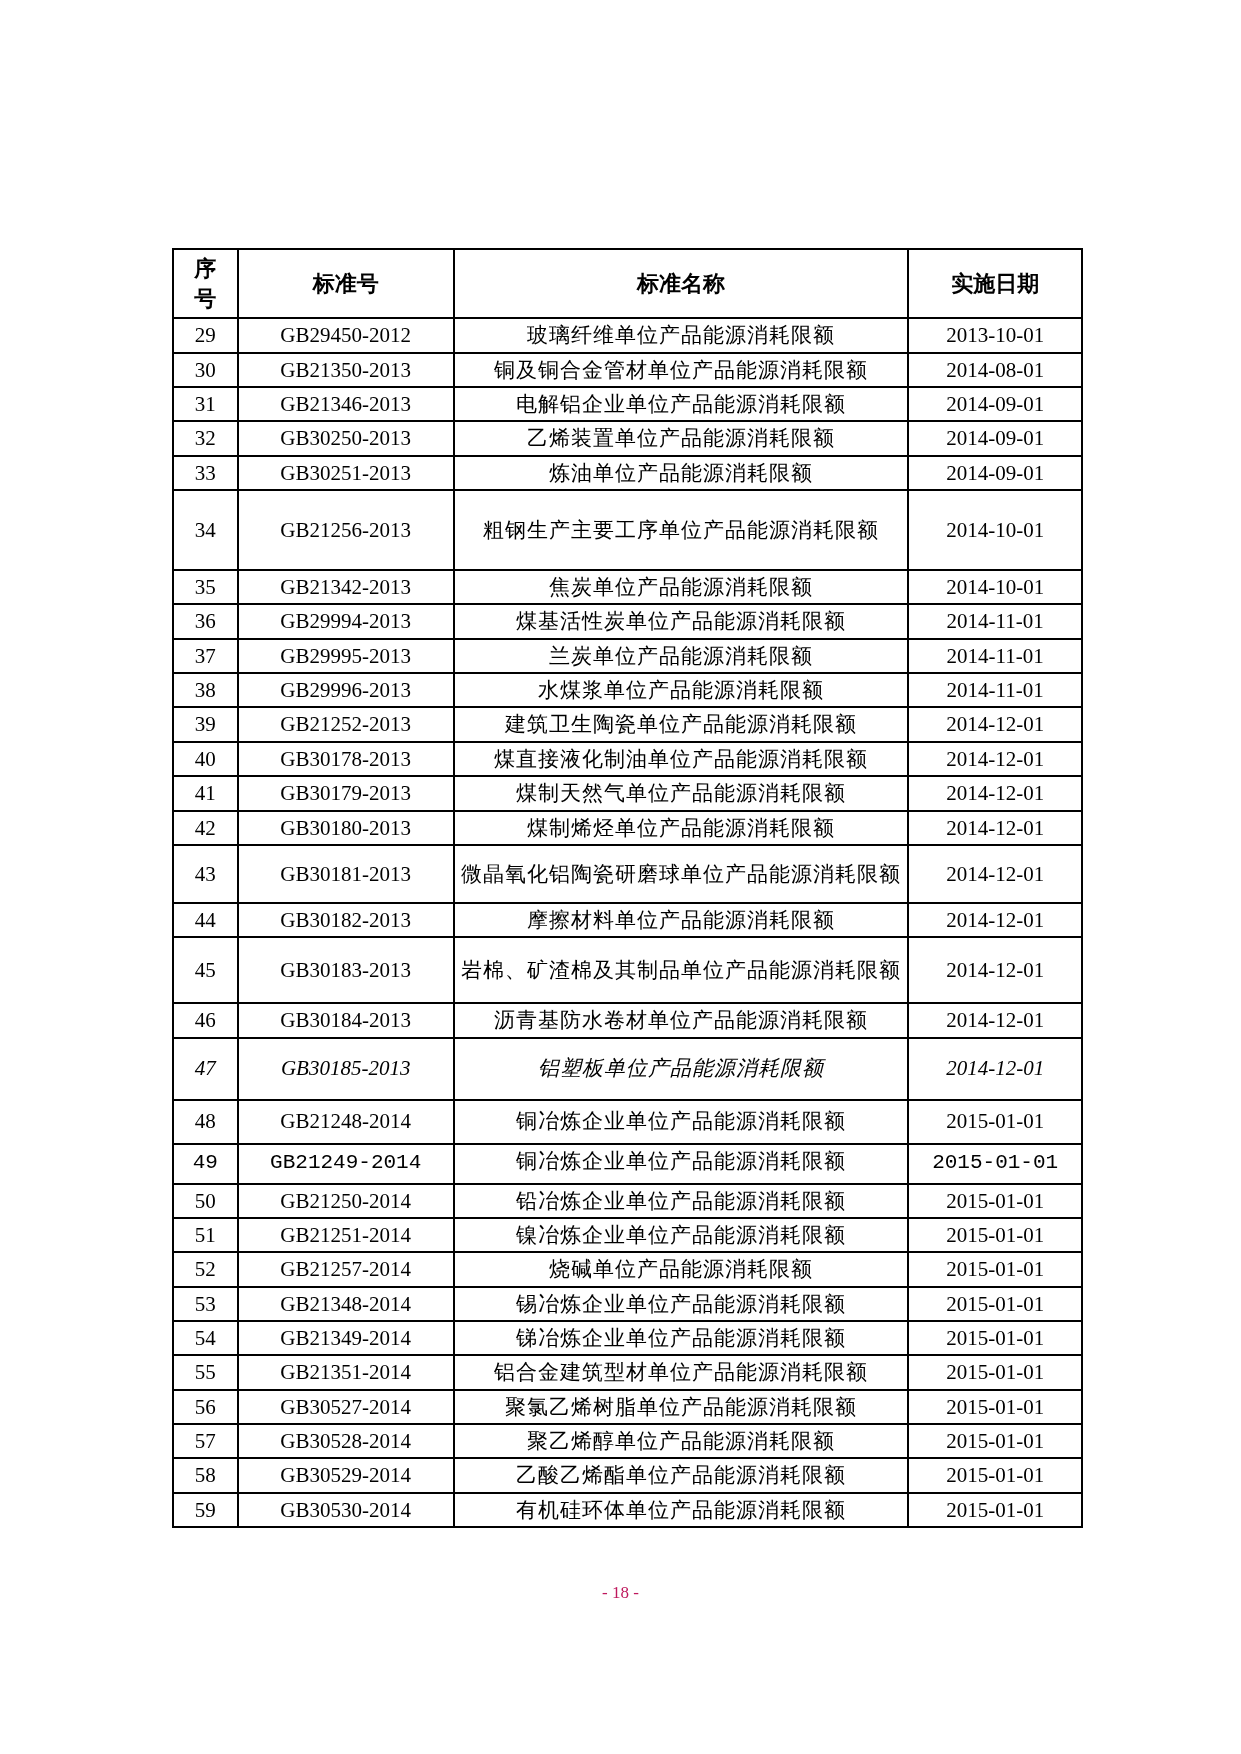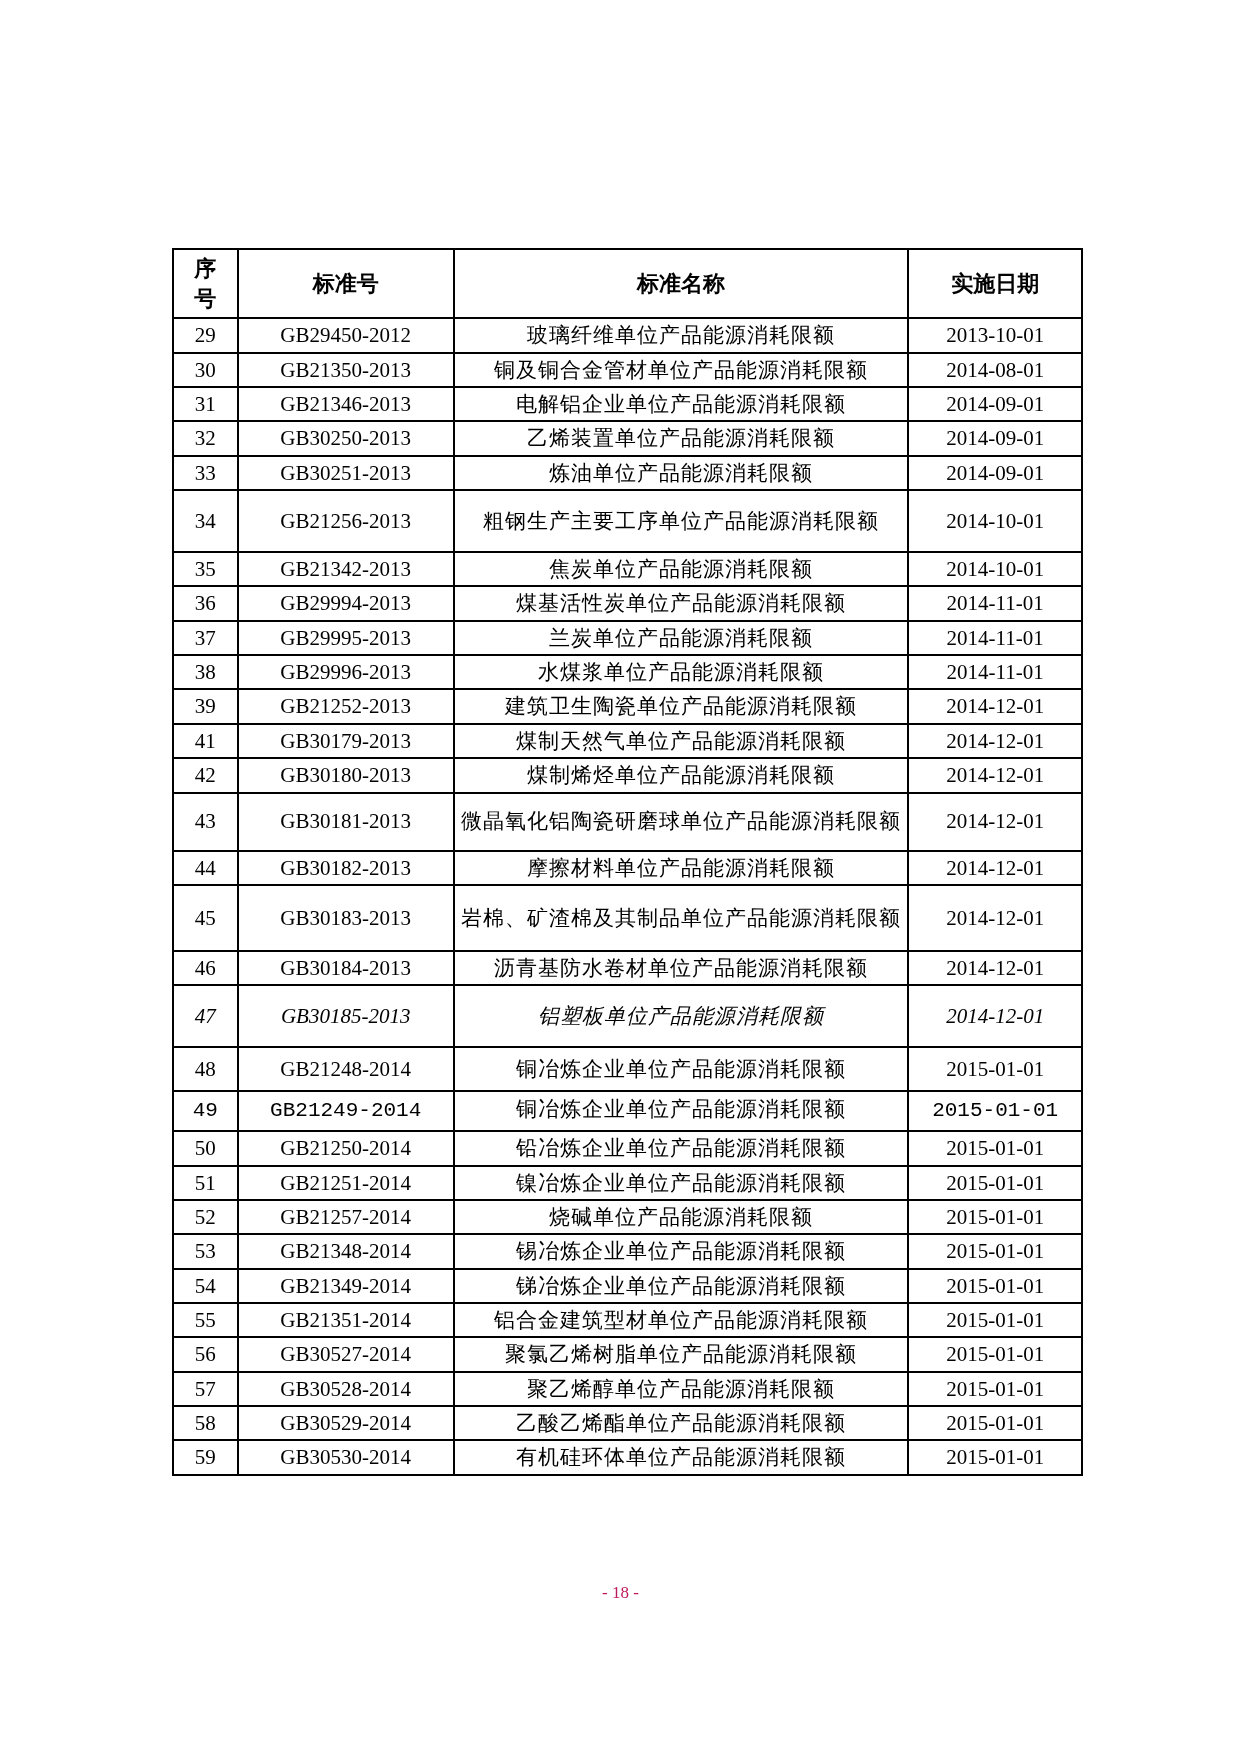--- a/index.html
+++ b/index.html
@@ -105,21 +105,21 @@
       <td>2014-09-01</td>
     </tr>
 
     <tr class="data-row">
       <td>33</td>
       <td>GB30251-2013</td>
       <td class="name-cell">炼油单位产品能源消耗限额</td>
       <td>2014-09-01</td>
     </tr>
 
-    <tr class="data-row" style="height: 62px;">
+    <tr class="data-row" style="height: 80px;">
       <td>34</td>
       <td>GB21256-2013</td>
       <td class="name-cell">粗钢生产主要工序单位产品能源消耗限额</td>
       <td>2014-10-01</td>
     </tr>
 
     <tr class="data-row">
       <td>35</td>
       <td>GB21342-2013</td>
       <td class="name-cell">焦炭单位产品能源消耗限额</td>
@@ -147,20 +147,26 @@
       <td>2014-11-01</td>
     </tr>
 
     <tr class="data-row">
       <td>39</td>
       <td>GB21252-2013</td>
       <td class="name-cell">建筑卫生陶瓷单位产品能源消耗限额</td>
       <td>2014-12-01</td>
     </tr>
 
+    <tr class="data-row">
+      <td>40</td>
+      <td>GB30178-2013</td>
+      <td class="name-cell">煤直接液化制油单位产品能源消耗限额</td>
+      <td>2014-12-01</td>
+    </tr>
 
     <tr class="data-row">
       <td>41</td>
       <td>GB30179-2013</td>
       <td class="name-cell">煤制天然气单位产品能源消耗限额</td>
       <td>2014-12-01</td>
     </tr>
 
     <tr class="data-row">
       <td>42</td>

